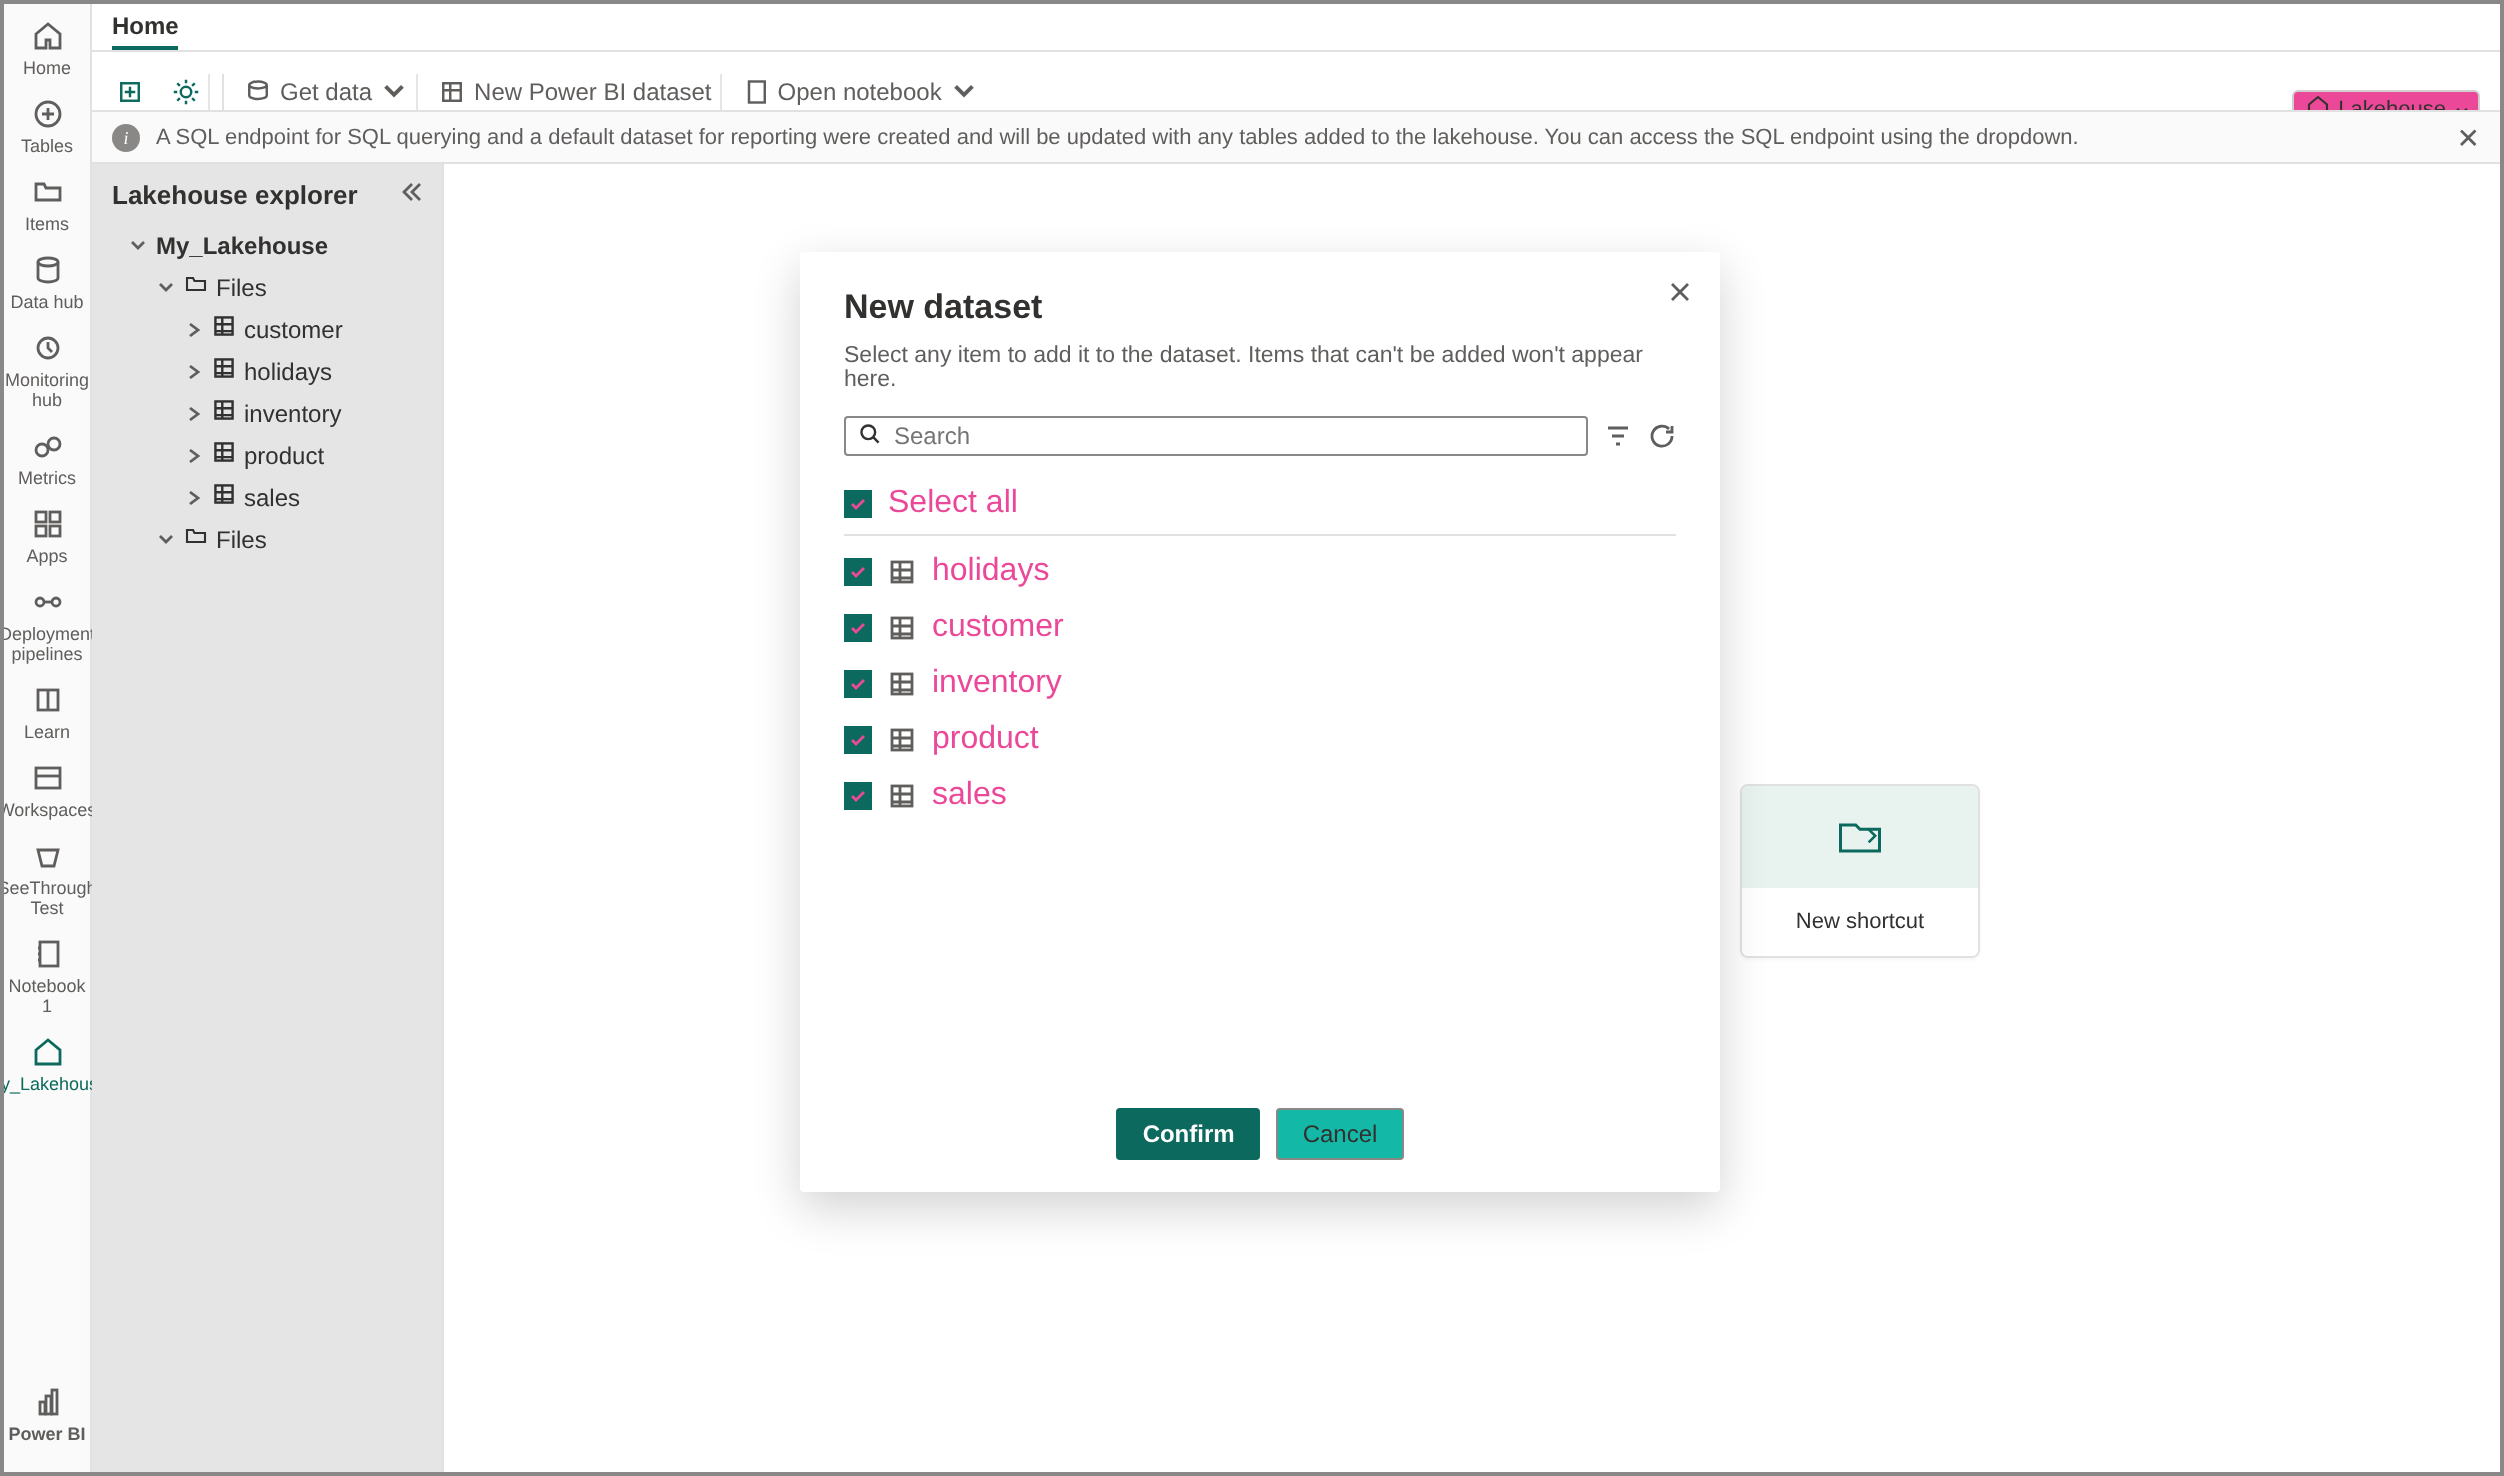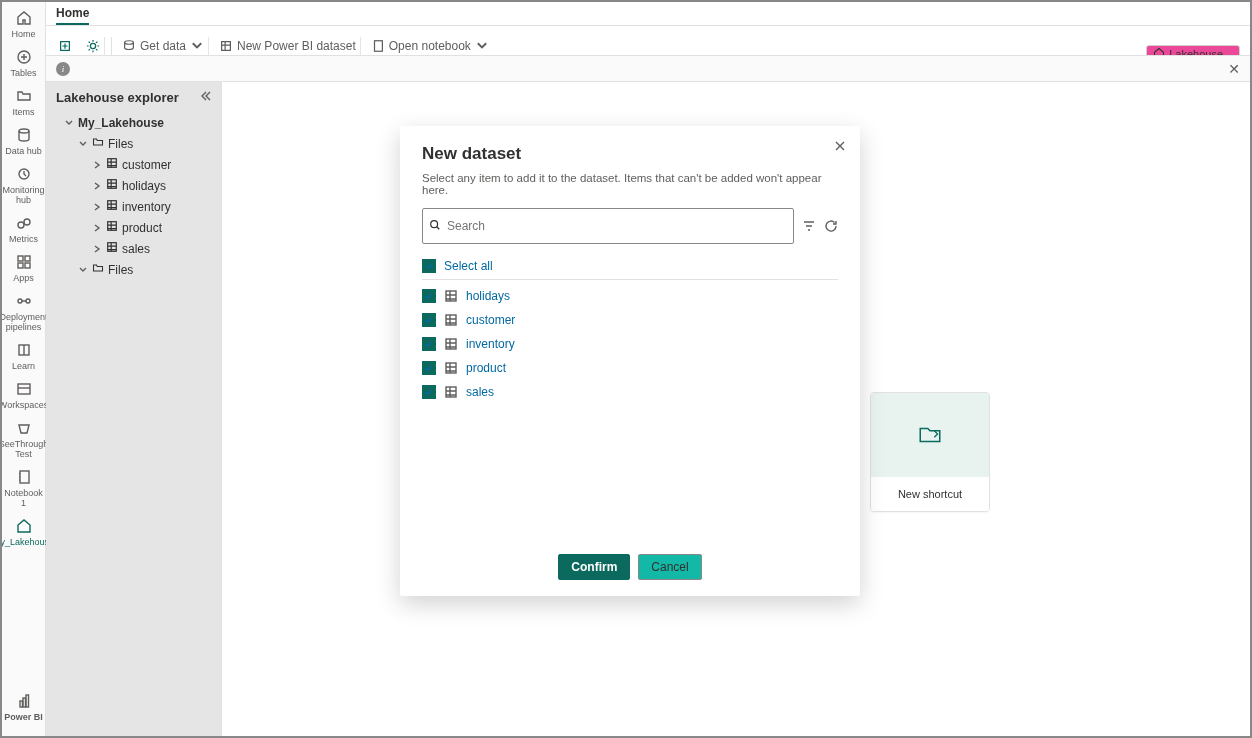--- a/index.html
+++ b/index.html
@@ -41,35 +41,35 @@
   .tree-item { display: flex; align-items: center; gap: 4px; padding: 3px 6px; cursor: pointer; }
   .tree .chev { width: 10px; display: inline-flex; color: #605e5c; }
   .indent1 { padding-left: 18px; }
   .indent2 { padding-left: 32px; }
   .indent3 { padding-left: 46px; }
 
   
   .main { position: absolute; left: 220px; right: 0; top: 80px; bottom: 0; background: #fff; }
 
   
-  .card { position: absolute; right: 260px; top: 310px; width: 120px; height: 120px; border: 1px solid #e1e1e1; border-radius: 4px; display: flex; flex-direction: column; overflow: hidden; box-shadow: 0 1px 2px rgba(0,0,0,0.04); }
+  .card { position: absolute; right: 260px; top: 310px; width: 120px; height: 87px; border: 1px solid #e1e1e1; border-radius: 4px; display: flex; flex-direction: column; overflow: hidden; box-shadow: 0 1px 2px rgba(0,0,0,0.04); }
   .card-top { flex: 1; background: #e8f3f0; display: flex; align-items: center; justify-content: center; }
   .card-bottom { height: 34px; display: flex; align-items: center; justify-content: center; font-size: 11px; color: #323130; background:#fff;}
 
   
   .modal { position: absolute; left: 398px; top: 124px; width: 460px; height: 470px; background: #fff; box-shadow: 0 8px 24px rgba(0,0,0,0.18); border-radius: 2px; display: flex; flex-direction: column; padding: 18px 22px 16px 22px; }
   .modal-title { font-size: 17px; font-weight: 700; color: #323130; }
   .modal-close { position: absolute; right: 14px; top: 14px; cursor: pointer; color: #605e5c; }
   .modal-sub { font-size: 11.5px; color: #605e5c; margin-top: 8px; }
   .search-row { display: flex; align-items: center; gap: 8px; margin-top: 12px; }
-  .search-box { flex: 1; border: 1px solid #8a8886; border-radius: 2px; height: 36px; display: flex; align-items: center; padding: 0 6px; gap: 6px; }
+  .search-box { flex: 1; border: 1px solid #8a8886; border-radius: 2px; height: 20px; display: flex; align-items: center; padding: 0 6px; gap: 6px; }
   .search-box input { border: none; outline: none; font-size: 12px; flex: 1; background: transparent; }
   .filter-ic, .refresh-ic { color: #605e5c; cursor: pointer; width:14px; height:14px; display:flex; align-items:center; justify-content:center;}
   .item-list { margin-top: 10px; }
-  .item-row { display: flex; align-items: center; gap: 8px; padding: 5px 0; font-size: 12px; color: #0369a1; }
+  .item-row { display: flex; align-items: center; gap: 8px; padding: 5px 0; font-size: 16px; color: #ec4899; }
   .item-row.header-row { border-bottom: 1px solid #e1e1e1; padding-bottom: 6px; margin-bottom: 4px; }
   .cb { width: 14px; height: 14px; background: #0b6a5d; display: flex; align-items: center; justify-content: center; flex-shrink:0;}
   .cb svg { width: 10px; height: 10px; }
   .tbl-ic { width: 14px; height: 14px; display:flex; align-items:center; justify-content:center; color:#605e5c;}
   .modal-footer { margin-top: auto; display: flex; justify-content: center; gap: 8px; }
   .btn { font-size: 12px; padding: 5px 12px; border-radius: 2px; cursor: pointer; }
   .btn-primary { background: #0b6a5d; color: #fff; border: 1px solid #0b6a5d; font-weight:600;}
   .btn-secondary { background: #14b8a6; color: #323130; border: 1px solid #8a8886; }
 
   svg { stroke: currentColor; fill: none; stroke-width: 1.4; }
@@ -257,20 +257,21 @@
       </svg>
     <span>Open notebook</span>
     <svg width="8" height="8" viewBox="0 0 10 10">
         <path d="M2 3l3 3 3-3"></path>
       </svg>
   </div>
 </div>
 
 <div class="infobar">
   <span class="info-ic">i</span>
+  <span>A SQL endpoint for SQL querying and a default dataset for reporting were created and will be updated with any tables added to the lakehouse. You can access the SQL endpoint using the dropdown.</span>
   <span class="close">✕</span>
 </div>
 
 <div class="explorer">
   <div class="explorer-header">
     <span>Lakehouse explorer</span>
     <span class="collapse"><svg width="12" height="12" viewBox="0 0 12 12">
           <path d="M7 2L3 6l4 4M11 2L7 6l4 4"></path>
         </svg></span>
   </div>

